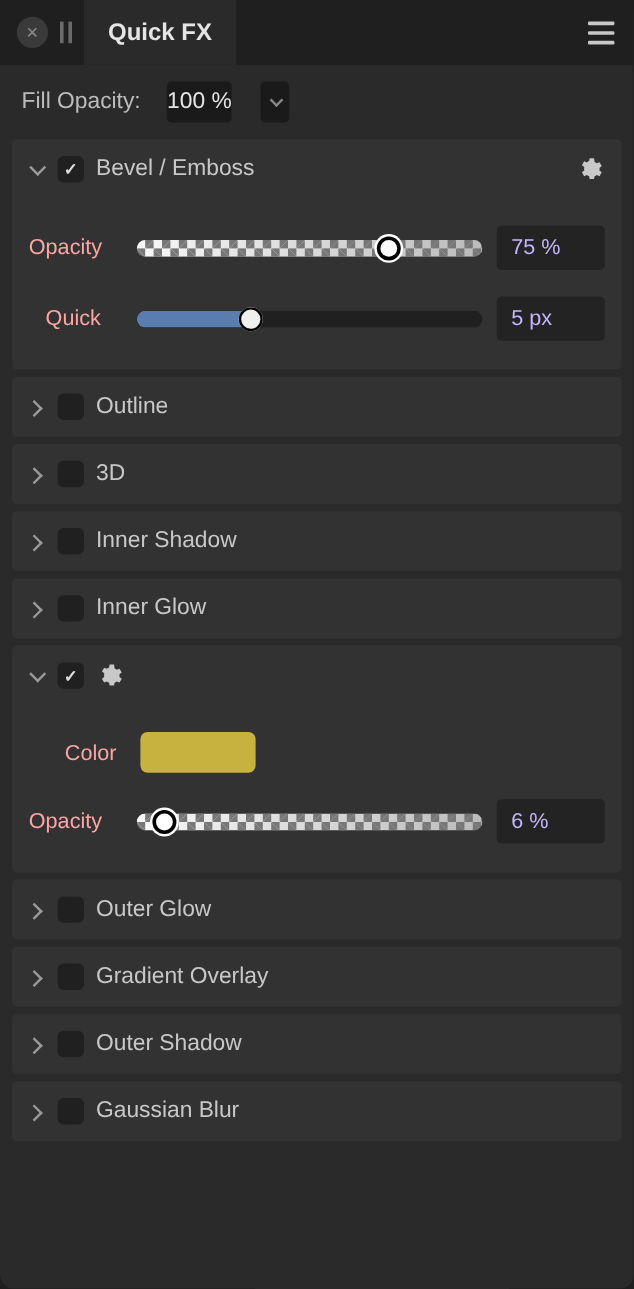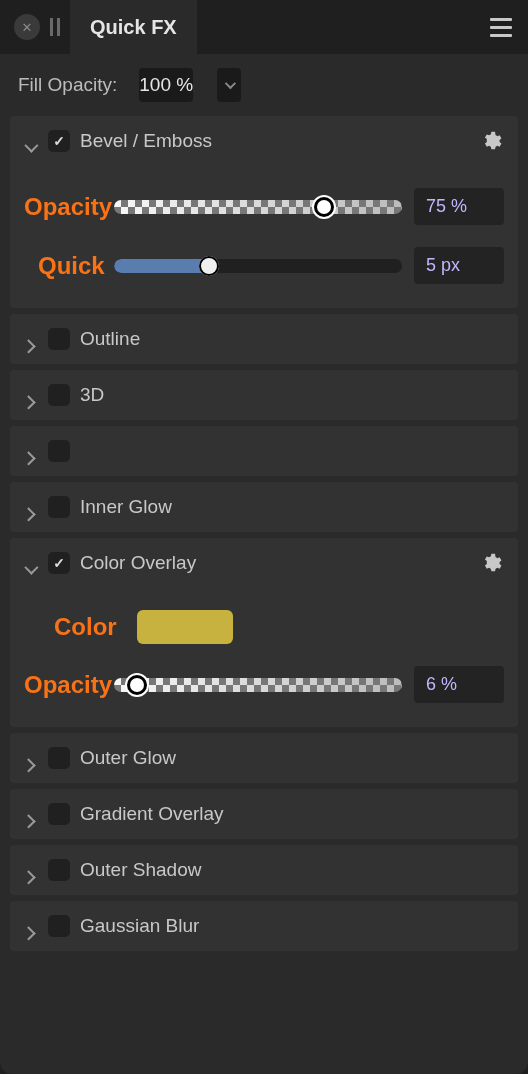--- a/index.html
+++ b/index.html
@@ -18,29 +18,29 @@
 
   
   .fill-row { display: flex; align-items: center; padding: 14px 18px; gap: 22px; font-size: 19px; }
   .fill-label { color: #bcbcbc; }
   .value-box { background: #1a1a1a; color: #e5e5e5; padding: 6px 0; border-radius: 4px; font-size: 19px; display: flex; align-items: center; }
   .dropdown-btn { width: 24px; height: 34px; background: #1a1a1a; border-radius: 4px; display: flex; align-items: center; justify-content: center; margin-left: 2px; }
 
   
   .sections { flex: 1; overflow-y: auto; padding: 0 10px 10px 10px; display: flex; flex-direction: column; gap: 6px; }
   .section { background: #323232; border-radius: 4px; }
-  .section-header { display: flex; align-items: flex-end; padding: 14px 12px; gap: 10px; }
+  .section-header { display: flex; align-items: center; padding: 14px 12px; gap: 10px; }
   .chevron { width: 16px; color: #9a9a9a; display: flex; align-items: center; justify-content: center; }
   .checkbox { width: 22px; height: 22px; border-radius: 5px; background: #202020; display: flex; align-items: center; justify-content: center; color: #ddd; font-size: 14px; }
   .checkbox.checked::after { content: "✓"; font-weight: bold; }
   .effect-name { font-size: 19px; color: #c8c8c8; flex: 1; }
   .gear { color: #c8c8c8; margin-right: 4px; }
   .section-body { padding: 22px 14px 24px 14px; display: flex; flex-direction: column; gap: 22px; }
   .control-row { display: flex; align-items: center; gap: 12px; }
-  .control-label { font-size: 24px; color: #f97316; width: 78px; font-weight: bold; }
+  .control-label { font-size: 18px; color: #fca5a5; width: 78px; }
   .control-label.indent { padding-left: 14px; }
 
   
   .slider-wrap { flex: 1; position: relative; height: 16px; display: flex; align-items: center; }
   .slider-track { width: 100%; height: 14px; border-radius: 7px; background: #202020; position: relative; overflow: hidden; }
   .slider-track.checker {
     background-image:
       linear-gradient(45deg, #777 25%, transparent 25%),
       linear-gradient(-45deg, #777 25%, transparent 25%),
       linear-gradient(45deg, transparent 75%, #777 75%),
@@ -137,36 +137,36 @@
         <span class="chevron chev-right"></span>
         <span class="checkbox"></span>
         <span class="effect-name">3D</span>
       </div>
     </div>
 
     <div class="section">
       <div class="section-header">
         <span class="chevron chev-right"></span>
         <span class="checkbox"></span>
+        <span class="effect-name">Inner Shadow</span>
       </div>
     </div>
 
     <div class="section">
       <div class="section-header">
         <span class="chevron chev-right"></span>
         <span class="checkbox"></span>
         <span class="effect-name">Inner Glow</span>
       </div>
     </div>
 
     <div class="section">
       <div class="section-header">
         <span class="chevron chev-down"></span>
         <span class="checkbox checked"></span>
-        <span class="effect-name">Color Overlay</span>
         <span class="gear">
           <svg width="22" height="22" viewBox="0 0 24 24" fill="currentColor">
               <path d="M12 8a4 4 0 100 8 4 4 0 000-8zm9.4 4a7.6 7.6 0 00-.1-1.2l2.1-1.6-2-3.5-2.5 1a7.5 7.5 0 00-2-1.2L16.4 2h-4l-.5 2.6a7.5 7.5 0 00-2 1.2l-2.5-1-2 3.5 2.1 1.6A7.6 7.6 0 007.4 12c0 .4 0 .8.1 1.2l-2.1 1.6 2 3.5 2.5-1c.6.5 1.3.9 2 1.2l.5 2.5h4l.5-2.5a7.5 7.5 0 002-1.2l2.5 1 2-3.5-2.1-1.6c.1-.4.1-.8.1-1.2z"></path>
             </svg>
         </span>
       </div>
       <div class="section-body">
         <div class="control-row" style="padding-left:30px; gap:20px;">
           <span class="control-label" style="width:auto">Color</span>
           <div class="color-swatch" style="background:#c8b23f"></div>

